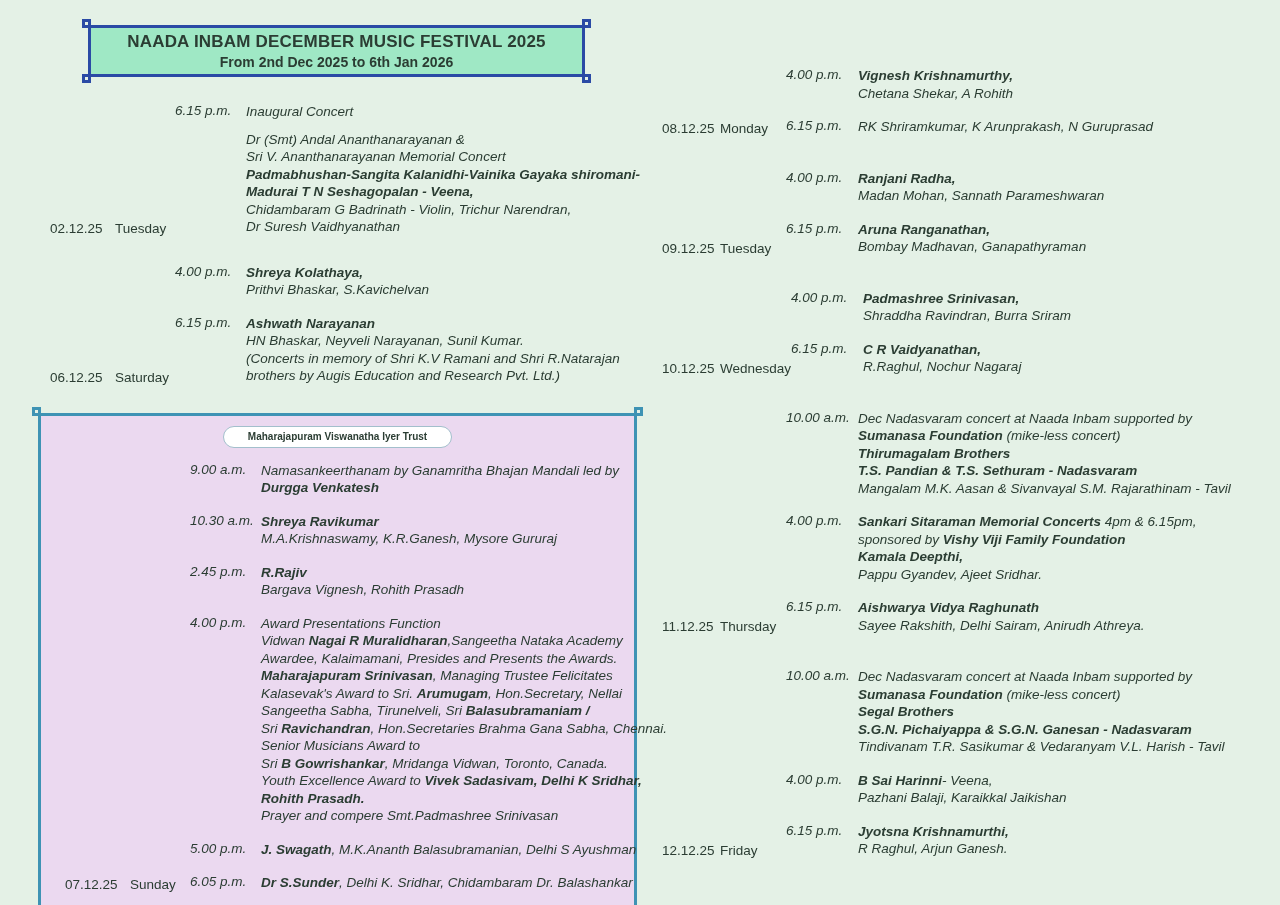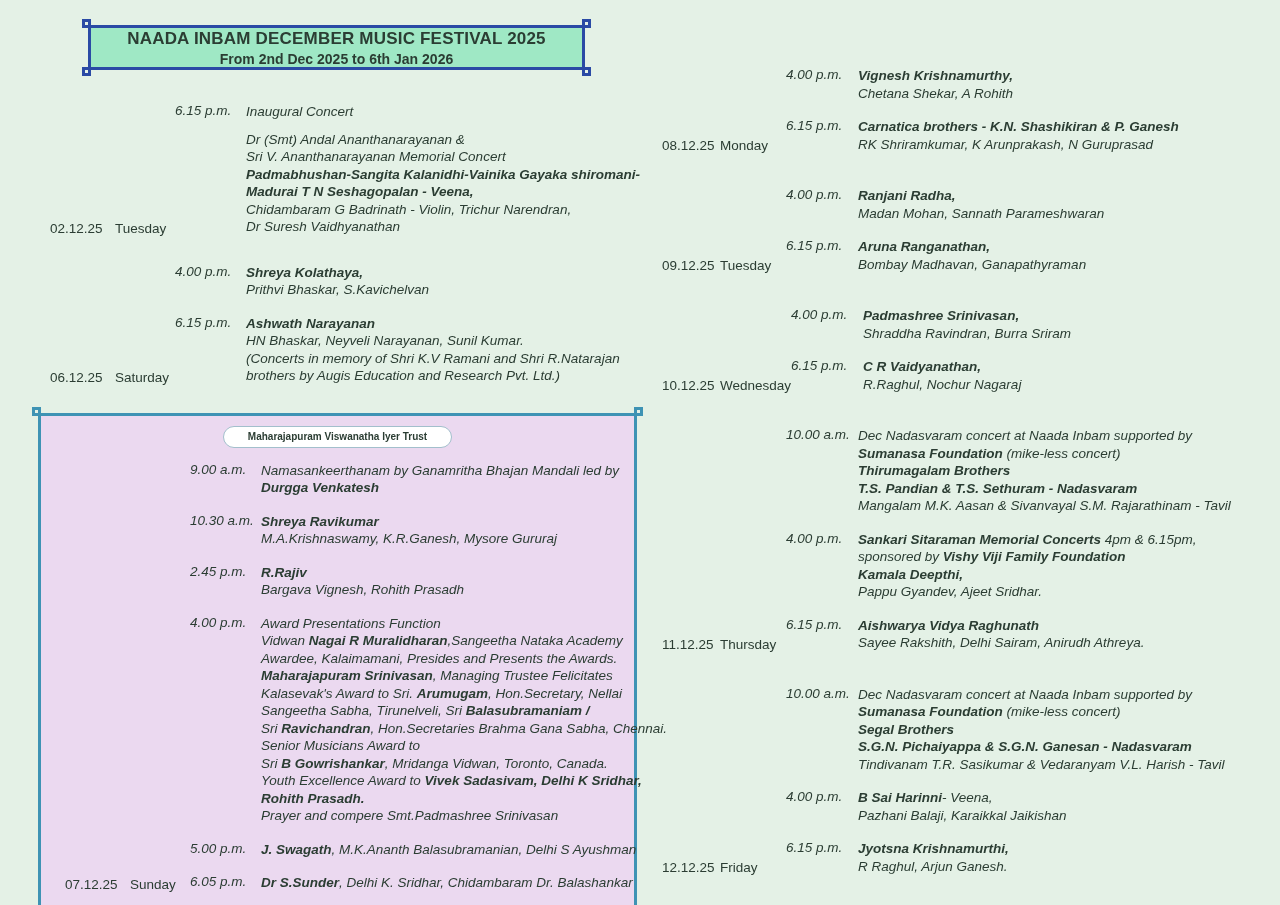--- a/index.html
+++ b/index.html
@@ -19,21 +19,21 @@
   .ornament-box{position:relative;}
   .corner{position:absolute;width:9px;height:9px;background:var(--page-bg);}
   .corner.blue{border:3px solid var(--header-border);}
   .corner.teal{border:3px solid var(--trust-border);}
   .corner.tl{top:-9px;left:-9px;}
   .corner.tr{top:-9px;right:-9px;}
   .corner.bl{bottom:-9px;left:-9px;}
   .corner.br{bottom:-9px;right:-9px;}
 
   .header-box{
-    position:absolute;left:88px;top:25px;width:497px;height:45px;
+    position:absolute;left:88px;top:25px;width:497px;height:52px;
     background:var(--header-fill);
     border:3px solid var(--header-border);
     display:flex;flex-direction:column;justify-content:center;align-items:center;
   }
   .header-title{font-weight:bold;font-size:17px;letter-spacing:.2px;}
   .header-subtitle{font-weight:bold;font-size:14px;margin-top:2px;}
 
   .column{position:absolute;}
   #left-column{left:38px;top:103px;width:600px;}
   #right-column{left:650px;top:67px;width:622px;}
@@ -199,21 +199,20 @@
         <div class="slot">
           <div class="time-cell">4.00 p.m.</div>
           <div class="lines">
             <div class="line"><span class="b">Vignesh Krishnamurthy,</span></div>
             <div class="line"><span>Chetana Shekar, A Rohith</span></div>
           </div>
         </div>
         <div class="slot">
           <div class="time-cell">6.15 p.m.</div>
           <div class="lines">
-            <div class="line"><span class="b">Carnatica brothers - K.N. Shashikiran &amp; P. Ganesh</span></div>
             <div class="line"><span>RK Shriramkumar, K Arunprakash, N Guruprasad</span></div>
           </div>
         </div>
       </div>
     </div>
     <div class="event-block">
       <div class="date-cell">09.12.25</div>
       <div class="day-cell">Tuesday</div>
       <div class="slots">
         <div class="slot">

